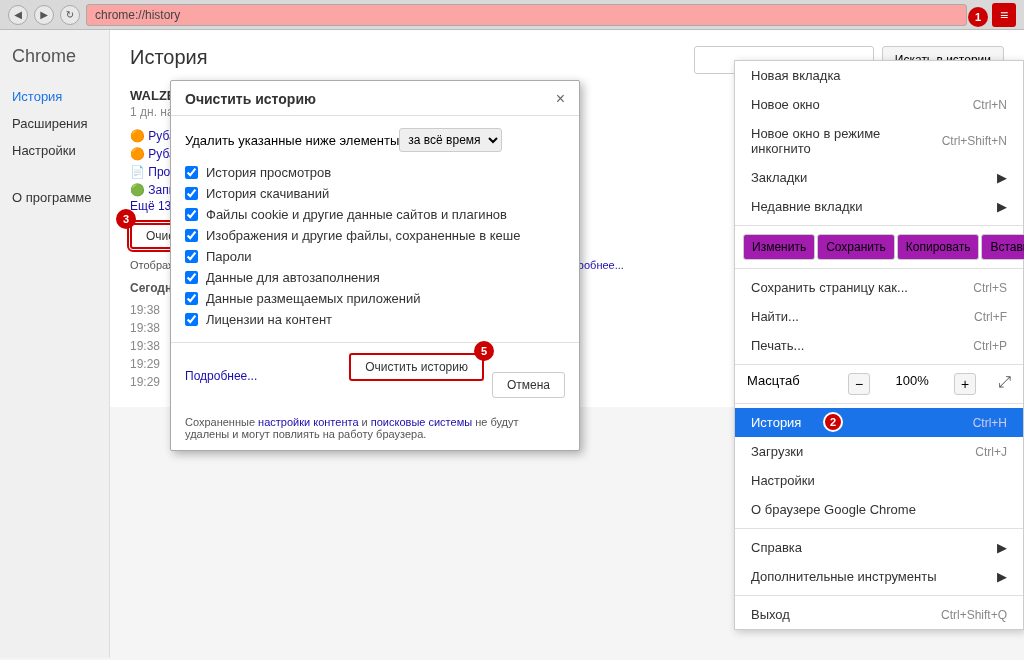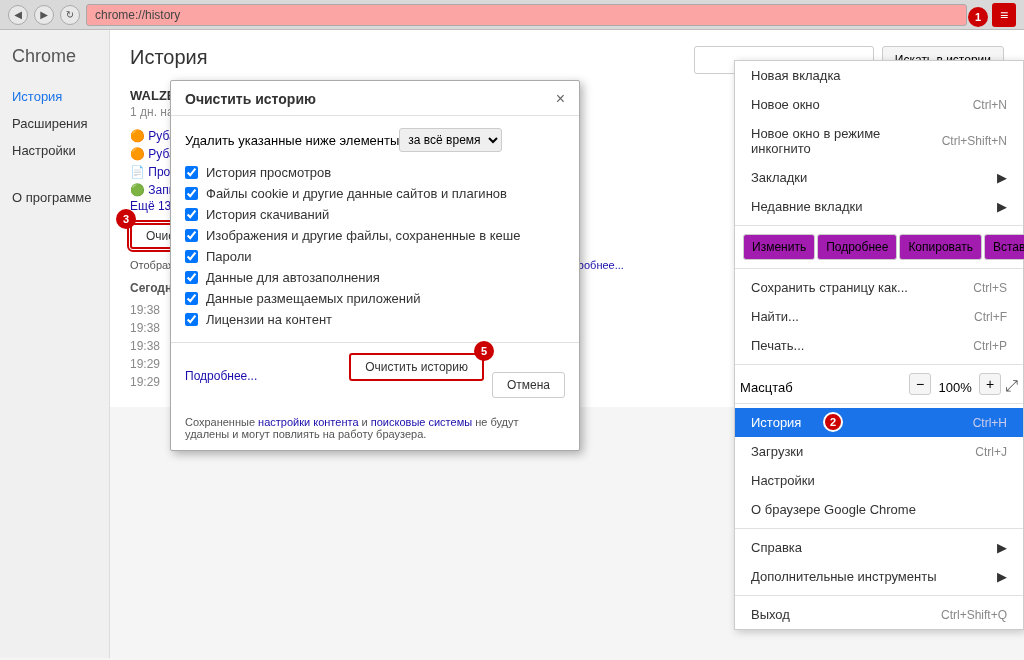--- a/index.html
+++ b/index.html
@@ -231,23 +231,23 @@
       padding: 5px 8px;
       border: 1px solid #ccc;
       border-radius: 3px;
       background: #a21caf;
       cursor: pointer;
       font-size: 12px;
       text-align: center;
     }
     .menu-zoom-row {
       display: flex;
-      align-items: flex-end;
-      padding: 4px 5px;
-      gap: 4px;
+      align-items: flex-start;
+      padding: 4px 12px;
+      gap: 22px;
     }
     .zoom-label { flex: 1; font-size: 13px; }
     .zoom-btn {
       width: 22px; height: 22px;
       border: 1px solid #ccc;
       border-radius: 3px;
       background: #f5f5f5;
       cursor: pointer;
       font-size: 14px;
       display: flex; align-items: center; justify-content: center;
@@ -483,21 +483,21 @@
         <span>Закладки</span>
         <span>▶</span>
       </div>
       <div class="menu-item">
         <span>Недавние вкладки</span>
         <span>▶</span>
       </div>
       <div class="menu-separator"></div>
       <div class="menu-edit-row">
         <button class="menu-edit-btn">Изменить</button>
-        <button class="menu-edit-btn">Подробнее</button>
+        <button class="menu-edit-btn">Сохранить</button>
         <button class="menu-edit-btn">Копировать</button>
         <button class="menu-edit-btn">Вставить</button>
       </div>
       <div class="menu-separator"></div>
       <div class="menu-item">
         <span>Сохранить страницу как...</span>
         <span class="menu-item-shortcut">Ctrl+S</span>
       </div>
       <div class="menu-item">
         <span>Найти...</span>
@@ -563,25 +563,25 @@
           <select class="period-select">
             <option>за всё время</option>
           </select>
         </div>
         <div class="checkbox-item">
           <input type="checkbox" checked="" style="">
           <label>История просмотров</label>
         </div>
         <div class="checkbox-item">
           <input type="checkbox" checked="" style="">
+          <label>История скачиваний</label>
+        </div>
+        <div class="checkbox-item">
+          <input type="checkbox" checked="" style="">
           <label>Файлы cookie и другие данные сайтов и плагинов</label>
-        </div>
-        <div class="checkbox-item">
-          <input type="checkbox" checked="" style="">
-          <label>История скачиваний</label>
         </div>
         <div class="checkbox-item">
           <input type="checkbox" checked="" style="">
           <label>Изображения и другие файлы, сохраненные в кеше</label>
         </div>
         <div class="checkbox-item">
           <input type="checkbox" checked="" style="">
           <label>Пароли</label>
         </div>
         <div class="checkbox-item">

